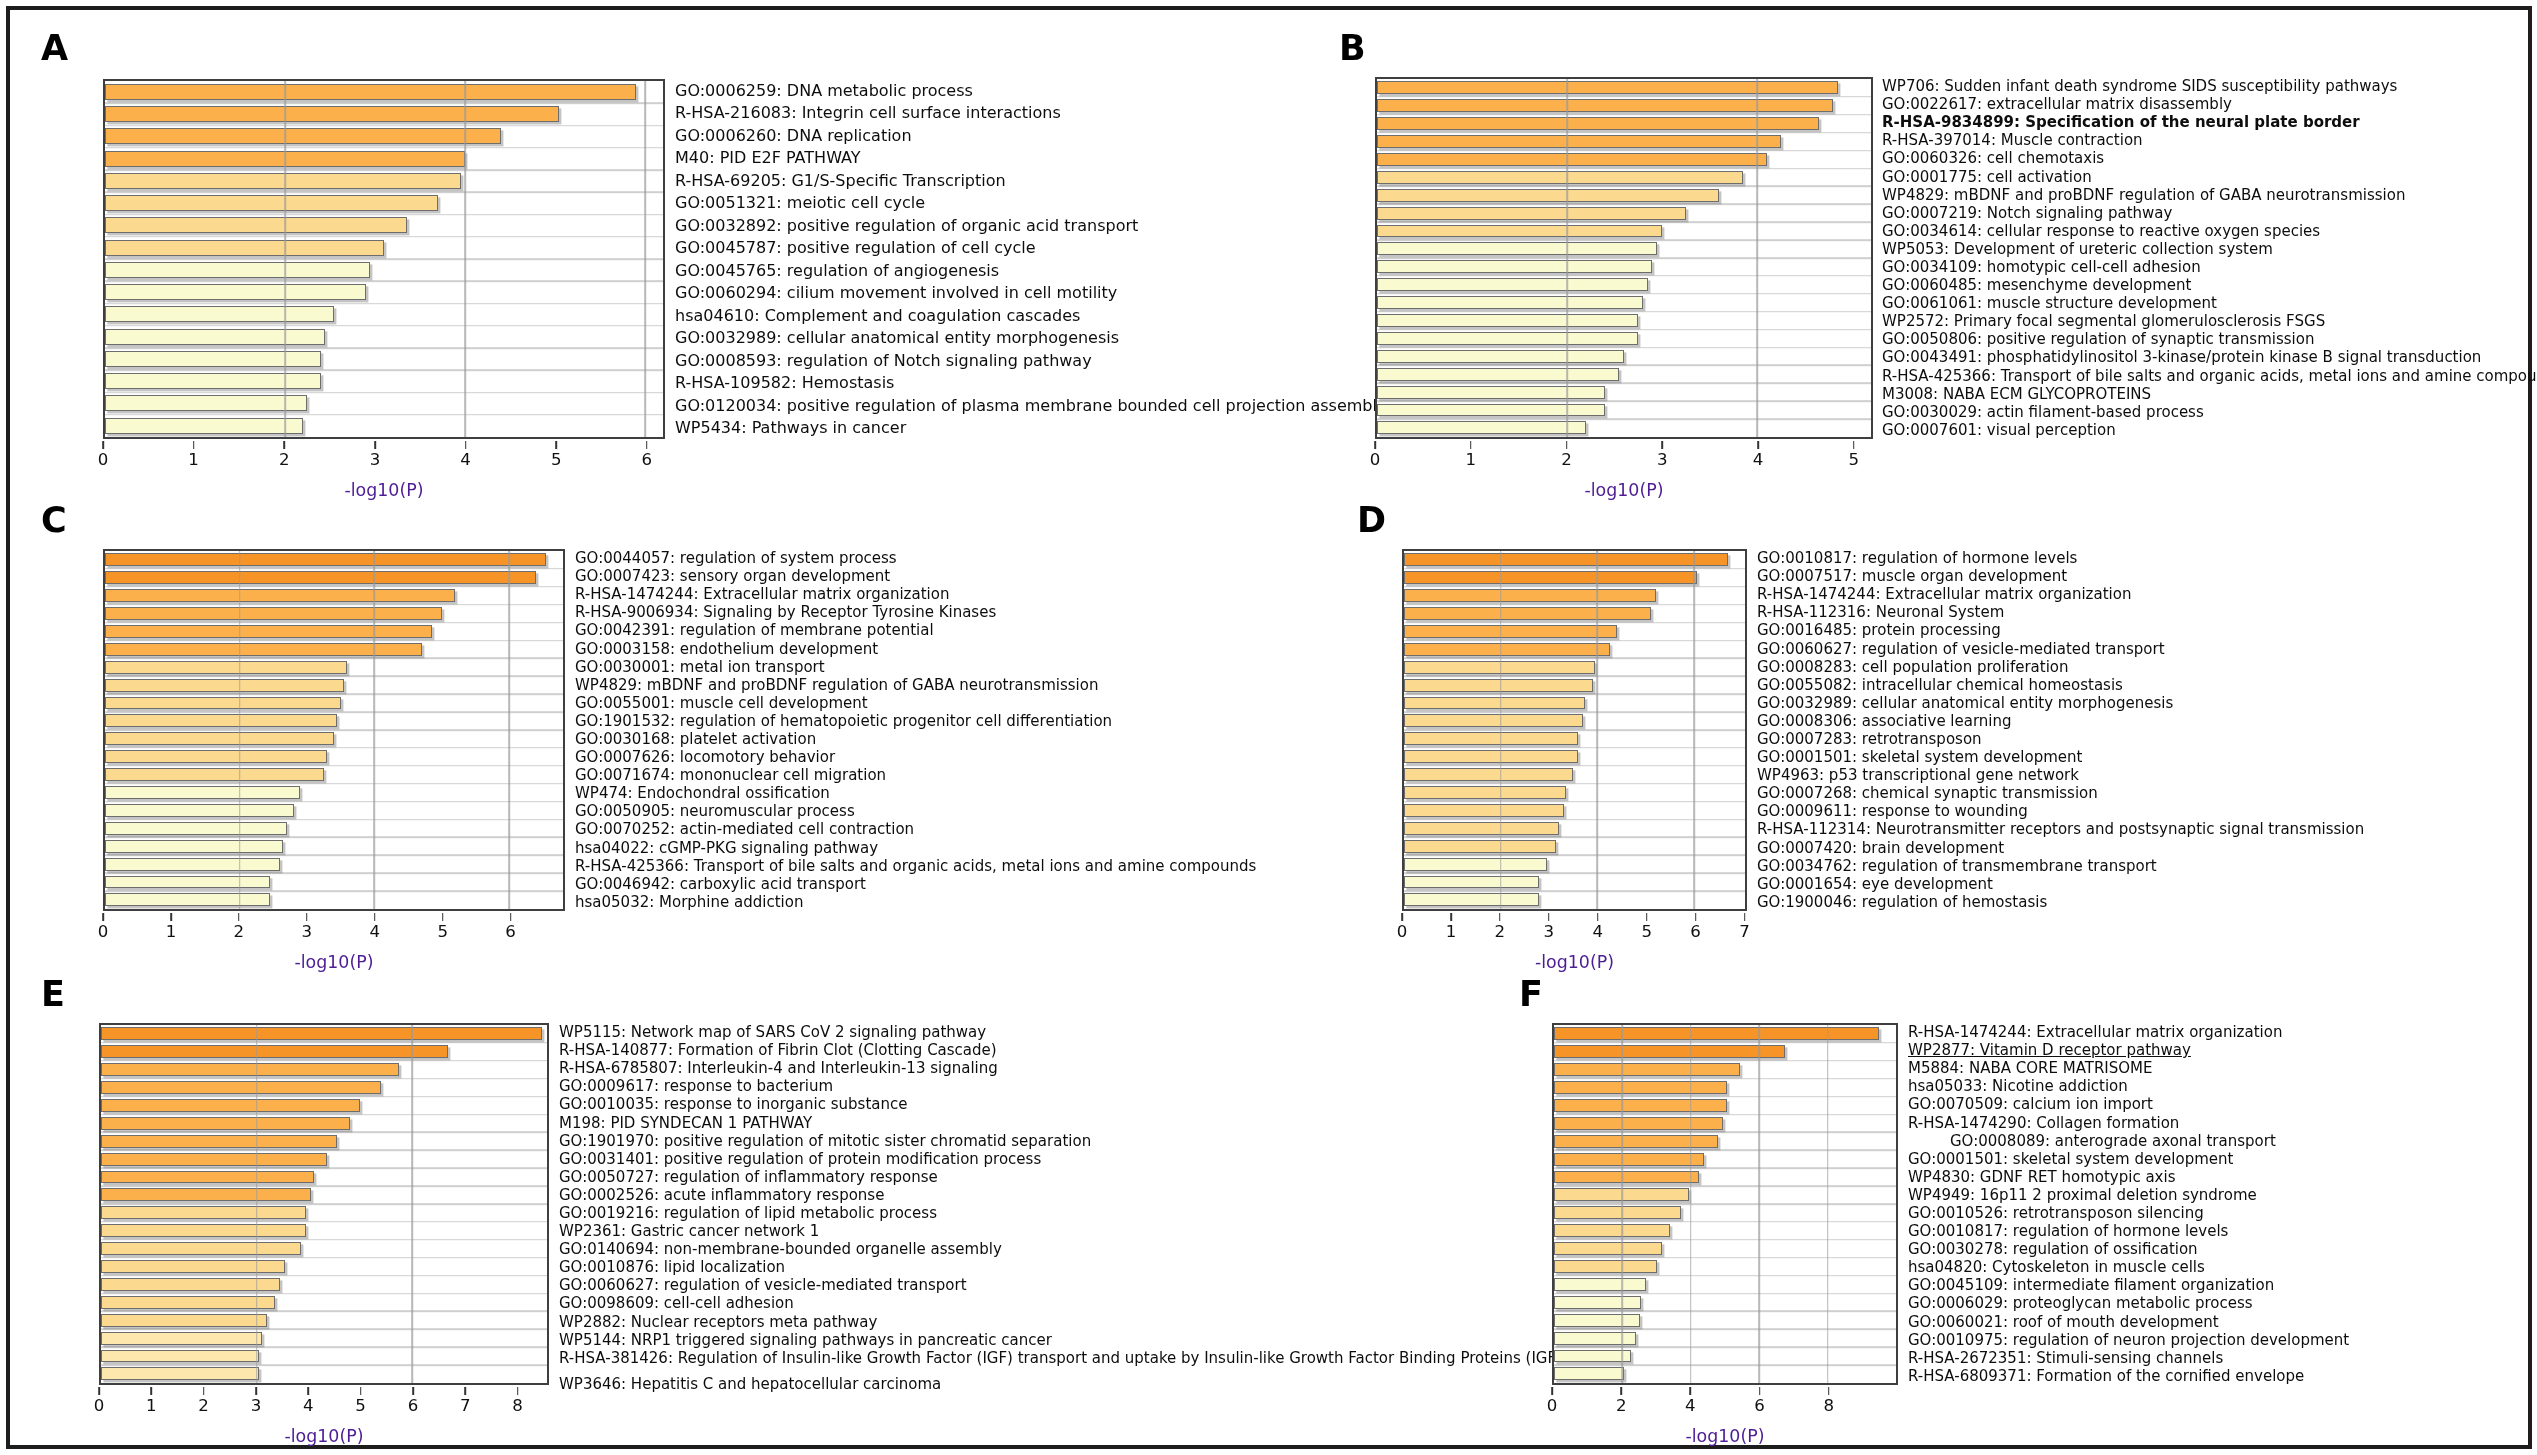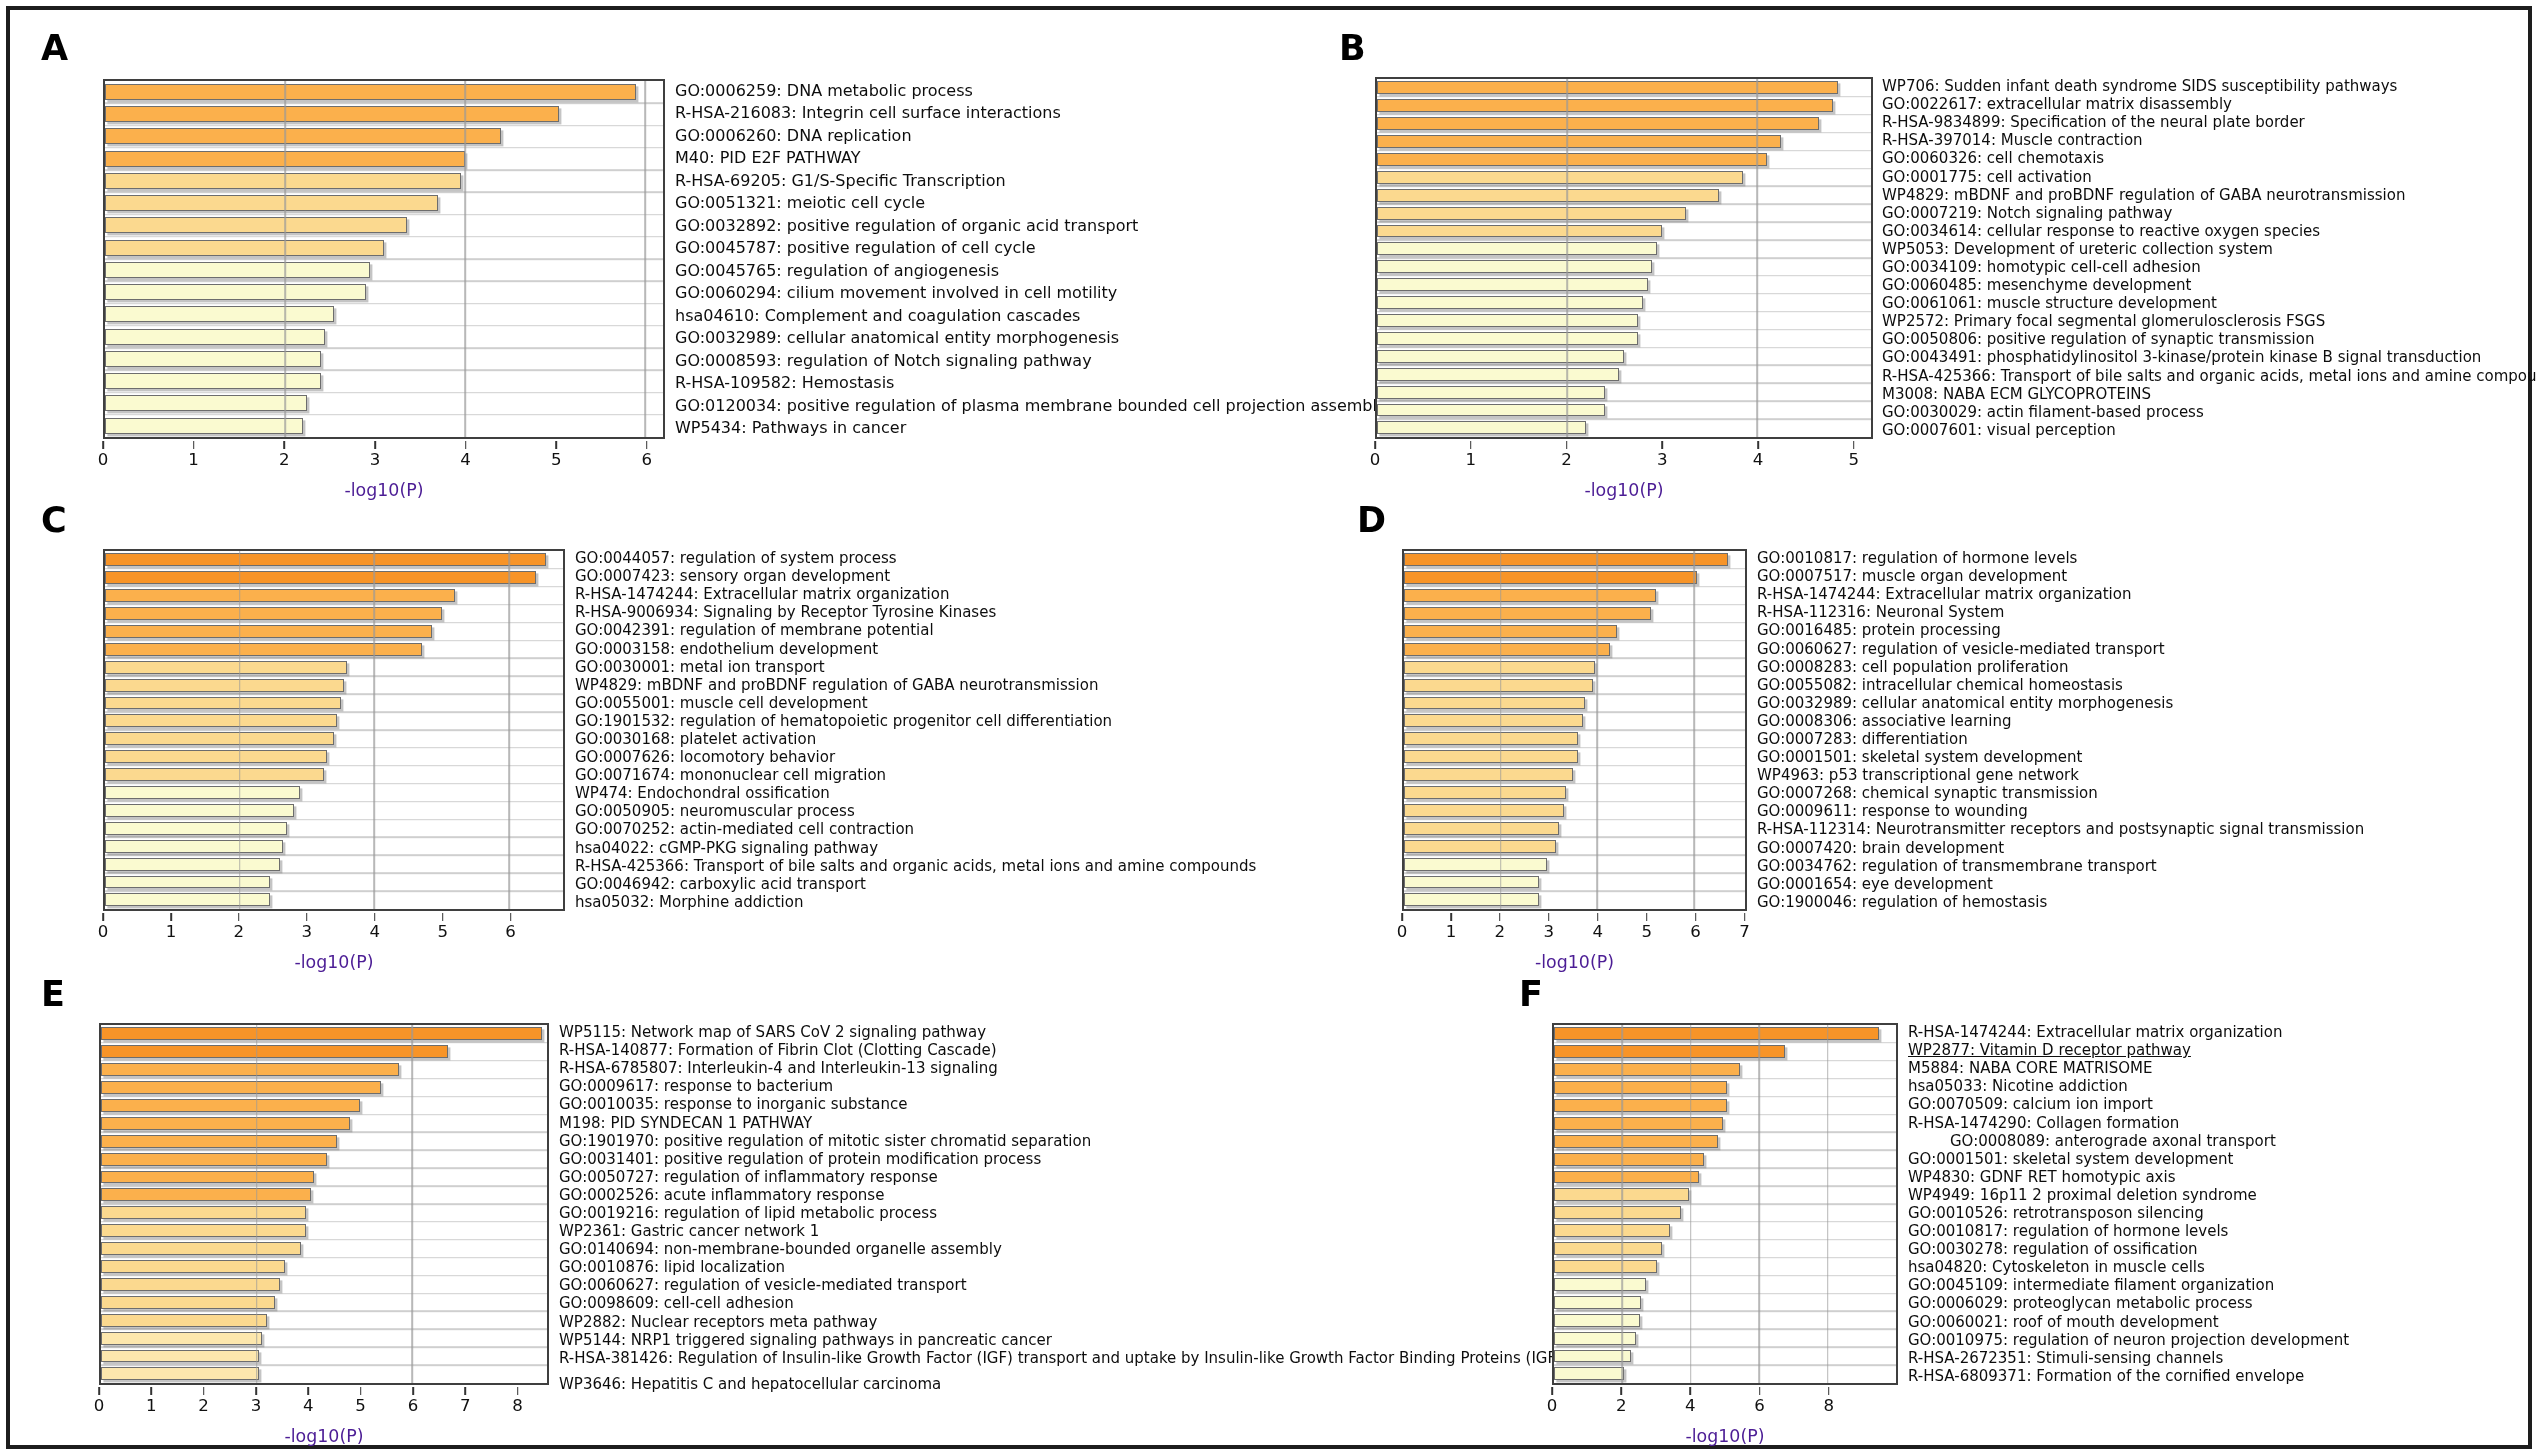--- a/index.html
+++ b/index.html
@@ -198,21 +198,21 @@
         <div class="ticklabel" style="left: 57.6923%;">3</div>
         <div class="tickmark" style="left: 76.9231%;"></div>
         <div class="ticklabel" style="left: 76.9231%;">4</div>
         <div class="tickmark" style="left: 96.1538%;"></div>
         <div class="ticklabel" style="left: 96.1538%;">5</div>
       </div>
     <div class="xtitle">-log10(P)</div>
     <div class="labels">
         <div class="cat" style="height: 5%;">WP706: Sudden infant death syndrome SIDS susceptibility pathways</div>
         <div class="cat" style="height: 5%;">GO:0022617: extracellular matrix disassembly</div>
-        <div class="cat" style="height: 5%;">R-HSA-9834899: Specification of the neural plate border</div>
+        <div class="cat" style="height: 5%; font-weight: bold;">R-HSA-9834899: Specification of the neural plate border</div>
         <div class="cat" style="height: 5%;">R-HSA-397014: Muscle contraction</div>
         <div class="cat" style="height: 5%;">GO:0060326: cell chemotaxis</div>
         <div class="cat" style="height: 5%;">GO:0001775: cell activation</div>
         <div class="cat" style="height: 5%;">WP4829: mBDNF and proBDNF regulation of GABA neurotransmission</div>
         <div class="cat" style="height: 5%;">GO:0007219: Notch signaling pathway</div>
         <div class="cat" style="height: 5%;">GO:0034614: cellular response to reactive oxygen species</div>
         <div class="cat" style="height: 5%;">WP5053: Development of ureteric collection system</div>
         <div class="cat" style="height: 5%;">GO:0034109: homotypic cell-cell adhesion</div>
         <div class="cat" style="height: 5%;">GO:0060485: mesenchyme development</div>
         <div class="cat" style="height: 5%;">GO:0061061: muscle structure development</div>
@@ -382,21 +382,21 @@
         <div class="cat" style="height: 5%;">GO:0010817: regulation of hormone levels</div>
         <div class="cat" style="height: 5%;">GO:0007517: muscle organ development</div>
         <div class="cat" style="height: 5%;">R-HSA-1474244: Extracellular matrix organization</div>
         <div class="cat" style="height: 5%;">R-HSA-112316: Neuronal System</div>
         <div class="cat" style="height: 5%;">GO:0016485: protein processing</div>
         <div class="cat" style="height: 5%;">GO:0060627: regulation of vesicle-mediated transport</div>
         <div class="cat" style="height: 5%;">GO:0008283: cell population proliferation</div>
         <div class="cat" style="height: 5%;">GO:0055082: intracellular chemical homeostasis</div>
         <div class="cat" style="height: 5%;">GO:0032989: cellular anatomical entity morphogenesis</div>
         <div class="cat" style="height: 5%;">GO:0008306: associative learning</div>
-        <div class="cat" style="height: 5%;">GO:0007283: differentiation</div>
+        <div class="cat" style="height: 5%;">GO:0007283: retrotransposon</div>
         <div class="cat" style="height: 5%;">GO:0001501: skeletal system development</div>
         <div class="cat" style="height: 5%;">WP4963: p53 transcriptional gene network</div>
         <div class="cat" style="height: 5%;">GO:0007268: chemical synaptic transmission</div>
         <div class="cat" style="height: 5%;">GO:0009611: response to wounding</div>
         <div class="cat" style="height: 5%;">R-HSA-112314: Neurotransmitter receptors and postsynaptic signal transmission</div>
         <div class="cat" style="height: 5%;">GO:0007420: brain development</div>
         <div class="cat" style="height: 5%;">GO:0034762: regulation of transmembrane transport</div>
         <div class="cat" style="height: 5%;">GO:0001654: eye development</div>
         <div class="cat" style="height: 5%;">GO:1900046: regulation of hemostasis</div>
       </div>

